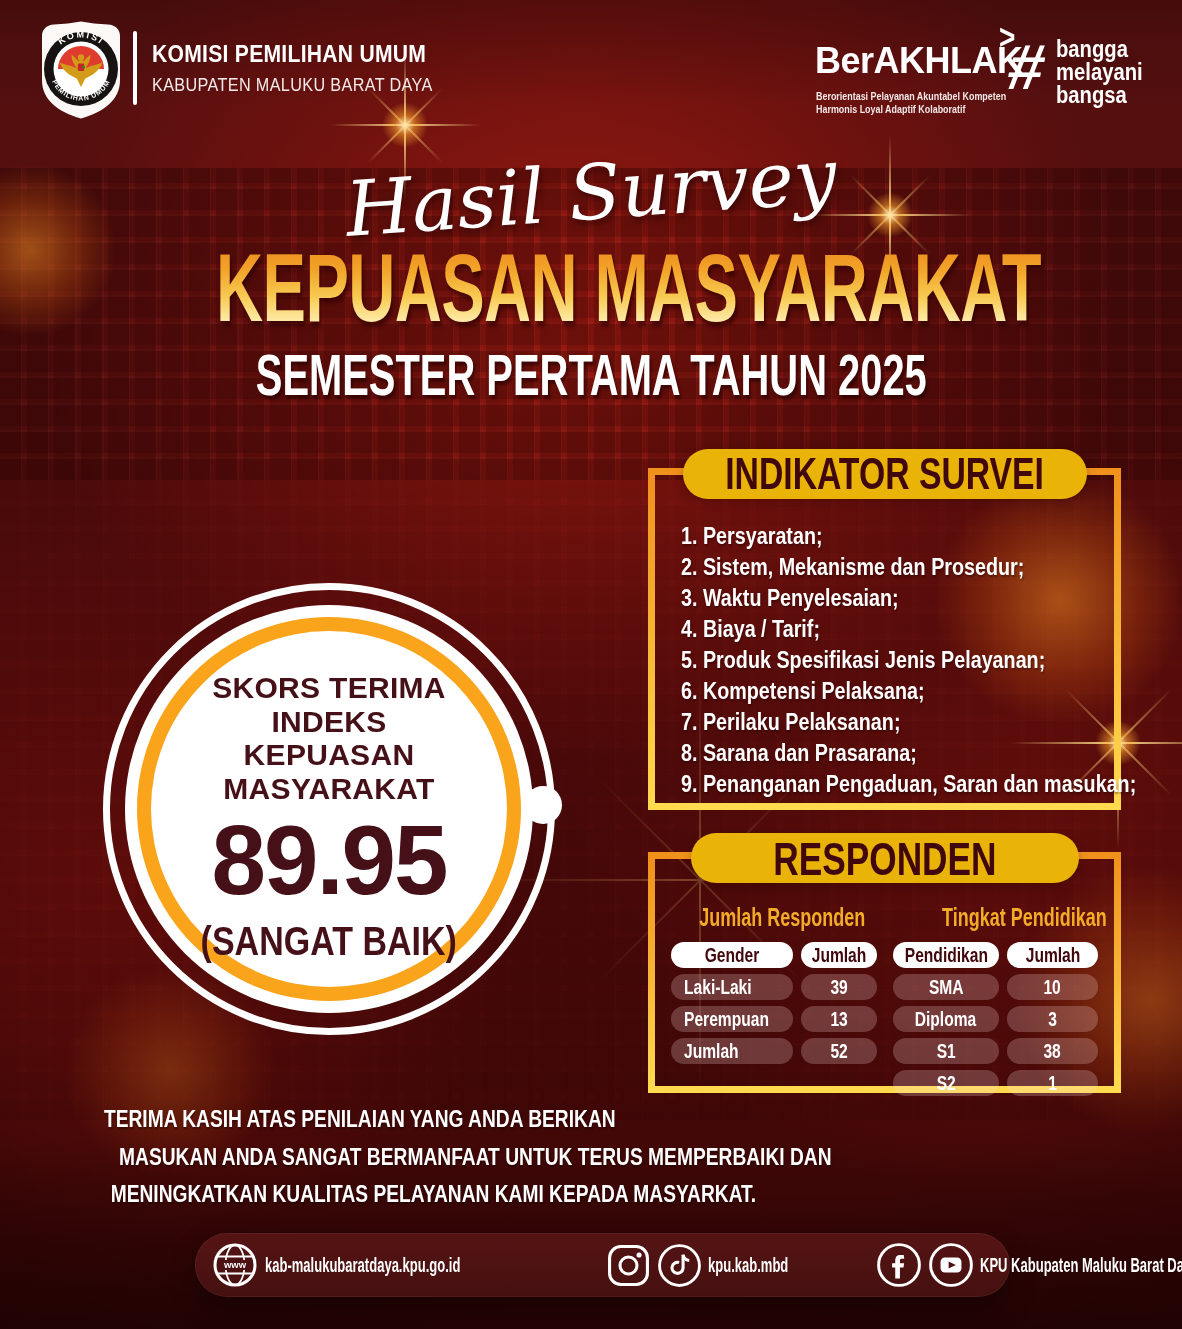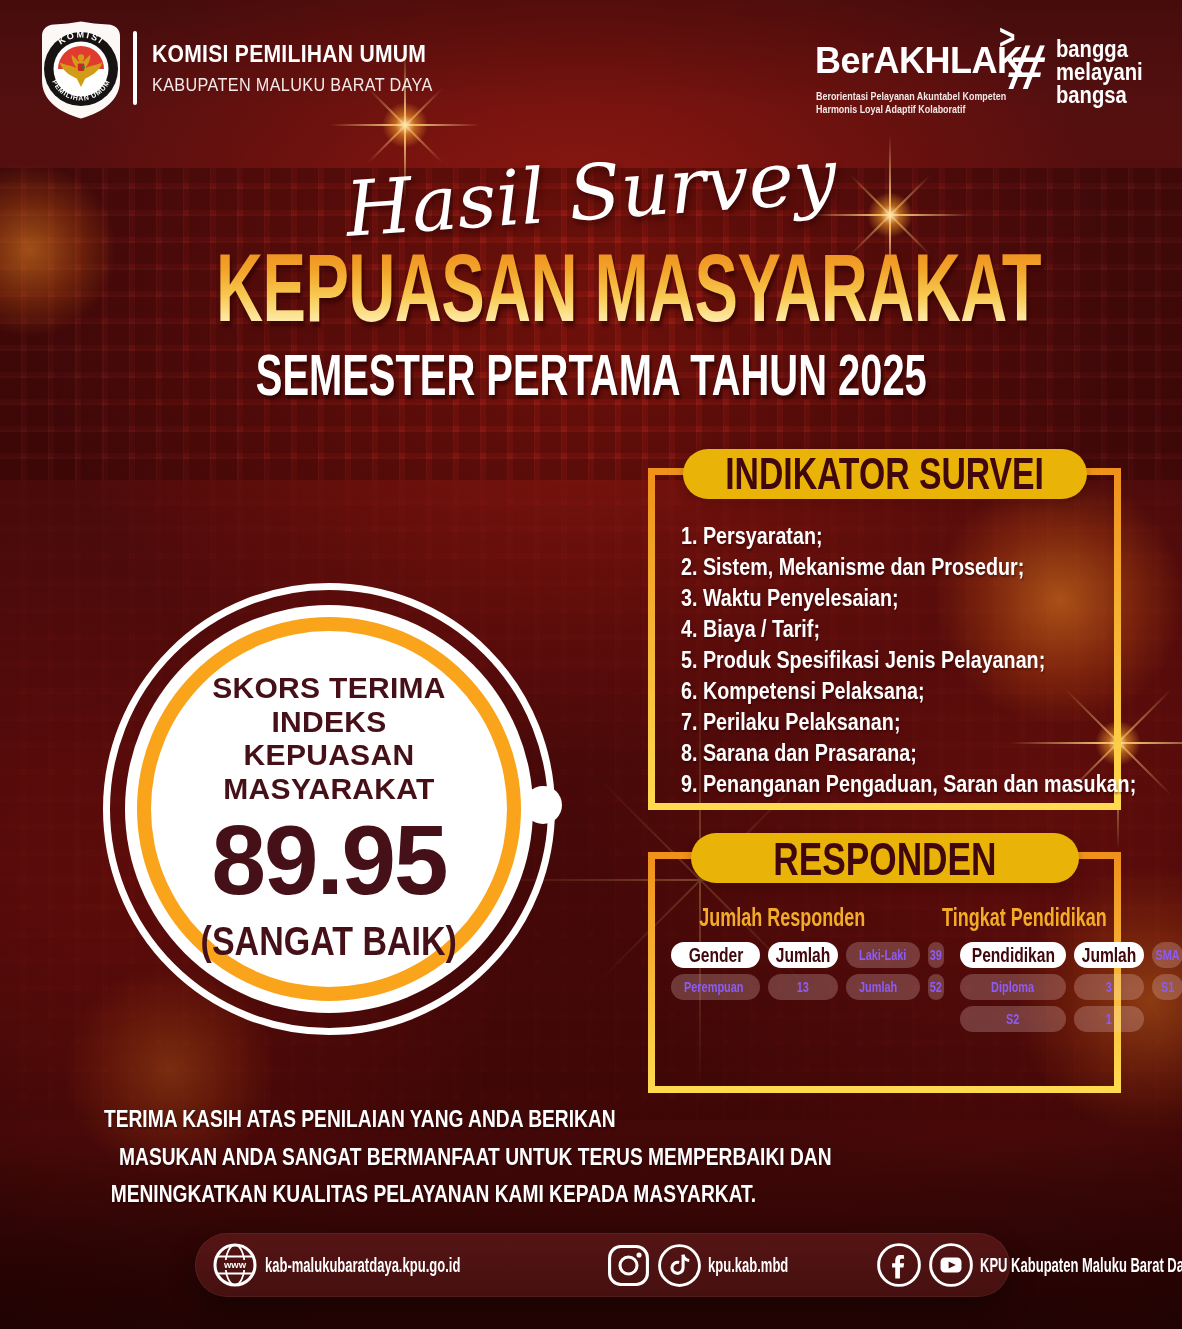--- a/index.html
+++ b/index.html
@@ -92,24 +92,24 @@
   .pill-resp{width:388px;font-size:47px;font-weight:800;}
   .pill-resp .cond{--sx:.75;}
   .ind-list{padding:46px 14px 0 26px;}
   .ind-item{font-size:23.5px;font-weight:700;line-height:31px;color:#fff;text-shadow:1px 2px 2px rgba(30,0,0,.4);}
   .ind-item .cond{--sx:.84;}
   .resp-content{padding-top:44px;}
   .resp-subheads{display:flex;margin-bottom:10px;}
   .resp-subheads div{flex:1;text-align:center;font-size:25px;font-weight:800;color:#F3AC27;padding-left:12px;}
   .resp-subheads .cond{--sx:.72;}
   .resp-tables{display:flex;gap:16px;padding:0 16px;}
-  .mini-table{flex:1;display:grid;grid-template-columns:1fr 1fr 1fr 1fr;gap:6px 8px;align-content:start;}
+  .mini-table{flex:1;display:grid;grid-template-columns:1fr 1fr;gap:6px 8px;align-content:start;}
   .rpill{height:26px;border-radius:16px;display:flex;align-items:center;justify-content:center;font-weight:700;}
   .rpill.head{background:#fff;color:#40080C;font-size:20px;}
-  .rpill.cell{background:rgba(246,214,214,.24);color:#8b5cf6;font-size:14px;}
+  .rpill.cell{background:rgba(246,214,214,.24);color:#ffffff;font-size:20px;}
   .rpill.left-al{justify-content:flex-start;padding-left:13px;box-sizing:border-box;}
   .rpill .cx{display:inline-block;transform:scaleX(.78);white-space:nowrap;}
   .rpill.left-al .cx{transform-origin:0 50%;}
   
   .closing{position:absolute;left:30px;top:1100px;width:660px;text-align:center;}
   .closing div{font-size:24px;font-weight:700;line-height:37.5px;color:#fff;text-shadow:1px 2px 2px rgba(25,0,0,.45);}
   .closing .cond{--sx:.8;}
   
   .footer-bar{position:absolute;left:195px;top:1233px;width:815px;height:64px;border-radius:34px;
     background:linear-gradient(180deg,#551414,#461010);

